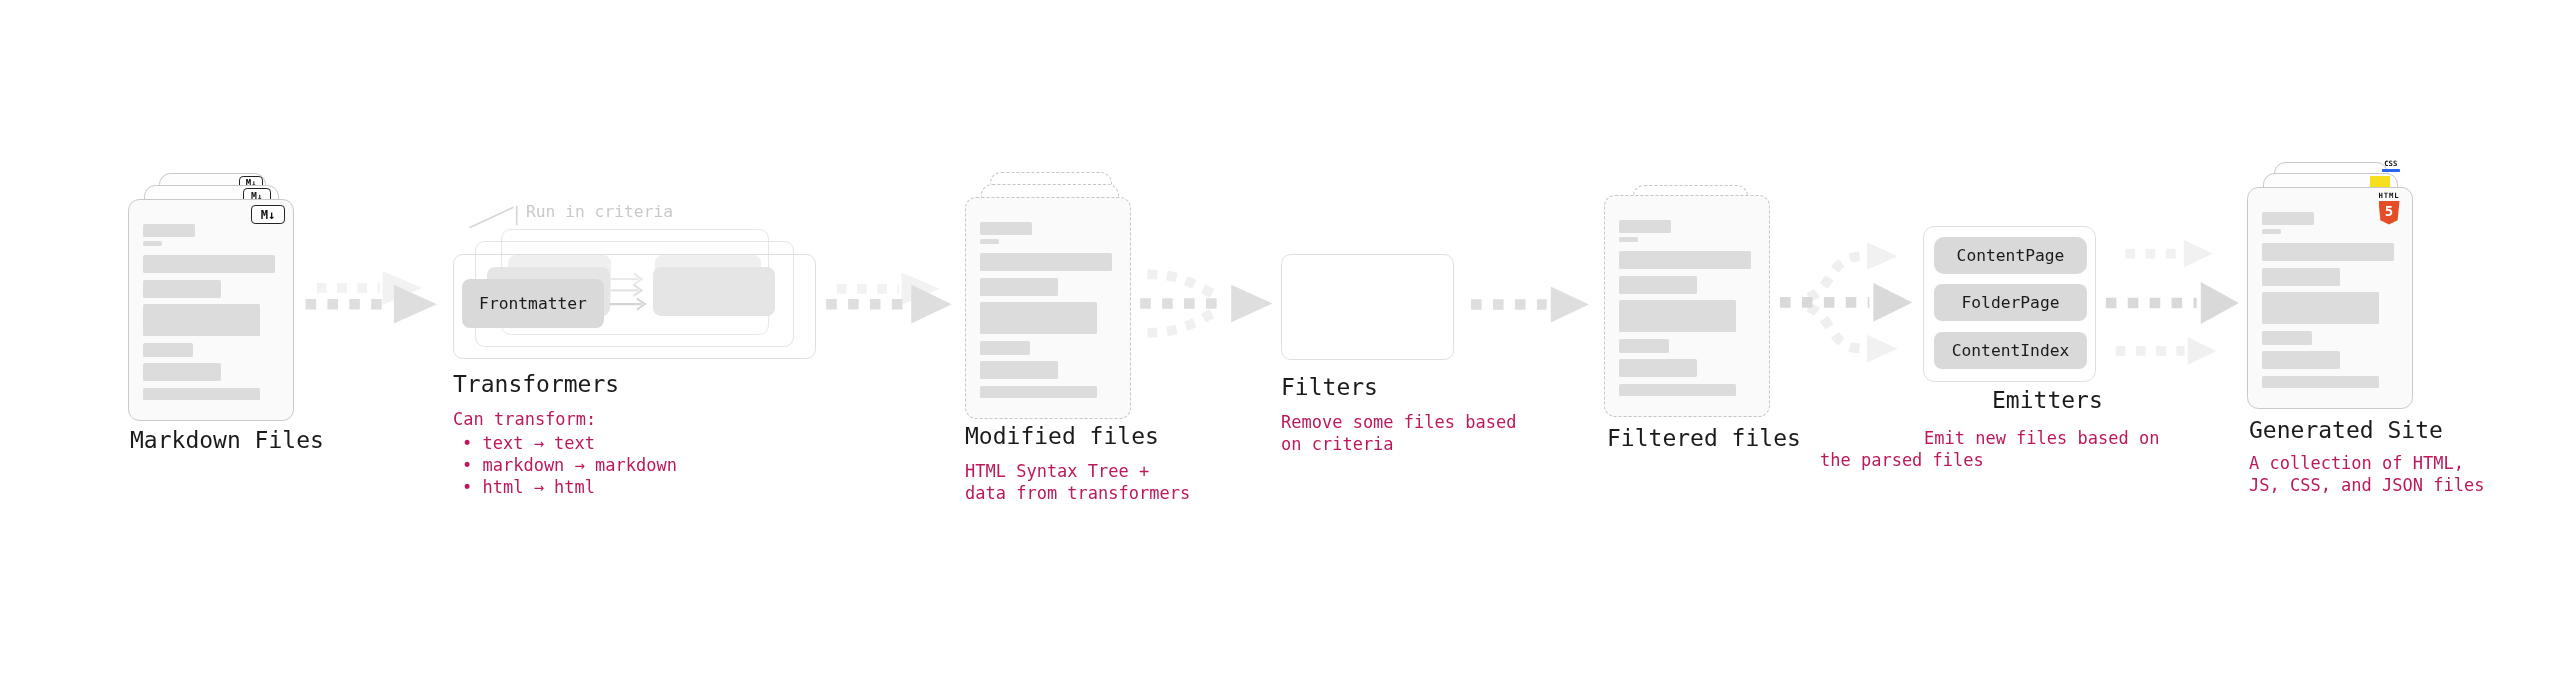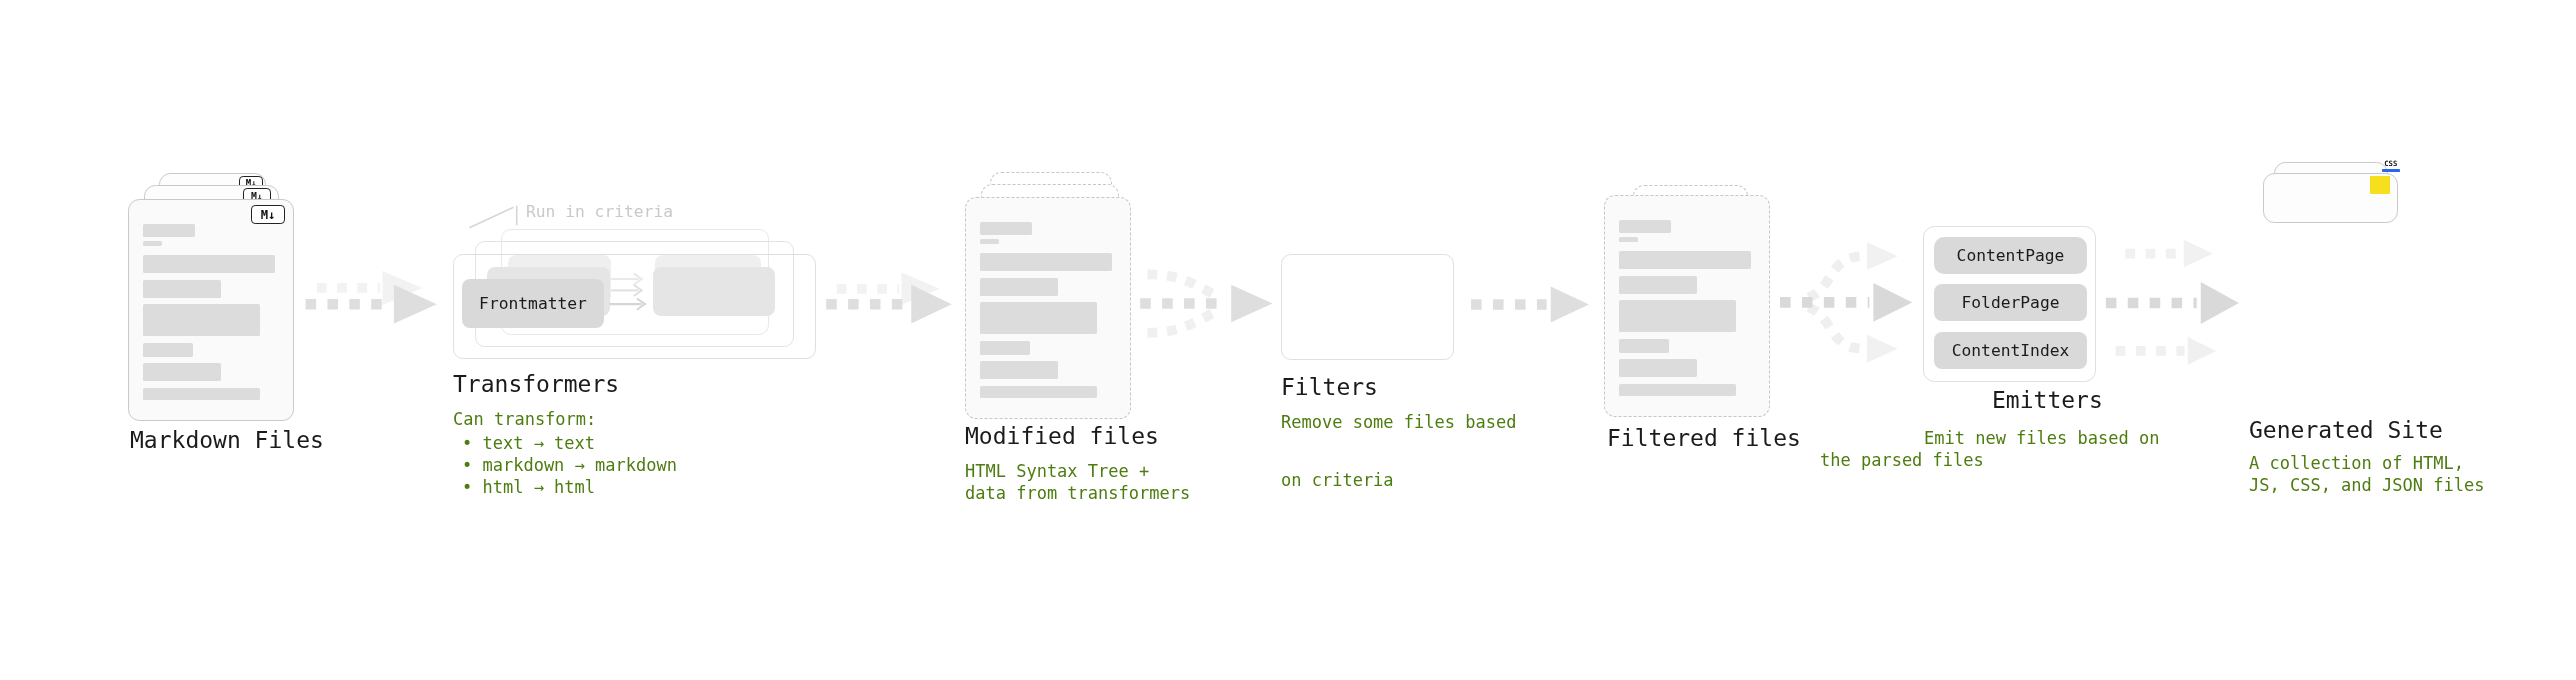--- a/index.html
+++ b/index.html
@@ -34,21 +34,21 @@
 
   
   .frame{position:absolute;border:1.6px solid #dfdfdf;border-radius:9.8px;box-sizing:border-box;background:transparent;}
   .node{position:absolute;background:#d9d9d9;border-radius:8.1px;display:flex;align-items:center;
         justify-content:center;font-size:16.3px;color:#1b1b1b;}
   .ghost1{position:absolute;background:#e5e5e5;border-radius:8.1px;}
   .ghost2{position:absolute;background:#efefef;border-radius:8.1px;}
 
   
   .title{position:absolute;font-size:23px;line-height:26px;color:#1b1b1b;white-space:nowrap;}
-  .desc{position:absolute;font-size:17px;line-height:22px;color:#4d7c0f;white-space:nowrap;}
+  .desc{position:absolute;font-size:17px;line-height:22px;color:#be185d;white-space:nowrap;}
   .note{position:absolute;font-size:16.3px;line-height:21px;color:#c9c9c9;white-space:nowrap;}
 
   svg{position:absolute;overflow:visible;}
 </style>
 </head>
 <body>
 
 <div id="canvas">
 
   <div class="doc-peek" style="left:159px;top:173px;width:107px;"></div>
@@ -137,21 +137,21 @@
   <svg style="left:1136px;top:258px;" width="140" height="91" viewBox="0 0 172 112">
     <path d="M 14 20 C 55 20 70 32 102 48" fill="none" stroke="#f0f0f0" stroke-width="12" stroke-dasharray="12 12"></path>
     <path d="M 14 92 C 55 92 70 80 102 64" fill="none" stroke="#f0f0f0" stroke-width="12" stroke-dasharray="12 12"></path>
     <line x1="5" y1="56" x2="112" y2="56" stroke="#dedede" stroke-width="13" stroke-dasharray="13 14"></line>
     <polygon points="117,33 168,56 117,79" fill="#dedede"></polygon>
   </svg>
 
   <div class="frame" style="left:1281px;top:254px;width:173px;height:106px;"></div>
   <div class="title" style="left:1281px;top:374px;">Filters</div>
   <div class="desc" style="left:1281px;top:411px;">Remove some files based</div>
-  <div class="desc" style="left:1281px;top:433px;margin-top:36px;">on criteria</div>
+  <div class="desc" style="left:1281px;top:433px;">on criteria</div>
 
   <svg style="left:1467px;top:276px;" width="126" height="57" viewBox="0 0 155 70">
     <line x1="5" y1="35" x2="98" y2="35" stroke="#dedede" stroke-width="13" stroke-dasharray="13 14"></line>
     <polygon points="103,13 150,35 103,57" fill="#dedede"></polygon>
   </svg>
 
   <div class="doc-peek dashed" style="left:1633px;top:185px;width:115px;height:41px;background:#ffffff;"></div>
   <div class="doc dashed" style="left:1604px;top:195px;">
     <div class="bars">
         <div class="bar" style="width: 38%; height: 13px; margin-bottom: 3.3px;"></div>
@@ -192,18 +192,36 @@
     <polygon points="107,132 142,149 107,166" fill="#f0f0f0"></polygon>
   </svg>
 
   <div class="doc-peek" style="left:2274px;top:162px;width:114px;"></div>
   <div class="css-badge" style="left:2361px;top:160px;margin-left:20px;">
     <div class="css-word">CSS</div>
     <div class="css-bar"></div>
   </div>
   <div class="doc-peek" style="left:2263px;top:173px;width:135px;"></div>
   <div class="js-badge" style="left:2370px;top:176px;"></div>
+  <div class="doc" style="left:2247px;top:187px;">
+    <div class="bars">
+        <div class="bar" style="width: 38%; height: 13px; margin-bottom: 3.3px;"></div>
+        <div class="bar" style="width: 14%; height: 5.7px; margin-bottom: 9px;"></div>
+        <div class="bar" style="width: 97%; height: 18px; margin-bottom: 6.5px;"></div>
+        <div class="bar" style="width: 57%; height: 18px; margin-bottom: 6.5px;"></div>
+        <div class="bar" style="width: 86%; height: 32px; margin-bottom: 6.5px;"></div>
+        <div class="bar" style="width: 37%; height: 14.6px; margin-bottom: 5.7px;"></div>
+        <div class="bar" style="width: 57%; height: 18px; margin-bottom: 6.5px;"></div>
+        <div class="bar" style="width: 86%; height: 12.2px; margin-bottom: 0px;"></div>
+      </div>
+    <div class="html5-badge" style="left:128px;top:4.1px;">
+      <div class="html5-word">HTML</div>
+      <div class="html5-shield">
+        <span class="html5-five">5</span>
+      </div>
+    </div>
+  </div>
   <div class="title" style="left:2249px;top:417px;">Generated Site</div>
   <div class="desc" style="left:2249px;top:452px;">A collection of HTML,</div>
   <div class="desc" style="left:2249px;top:474px;">JS, CSS, and JSON files</div>
 
 </div>
 
 
 </body></html>

